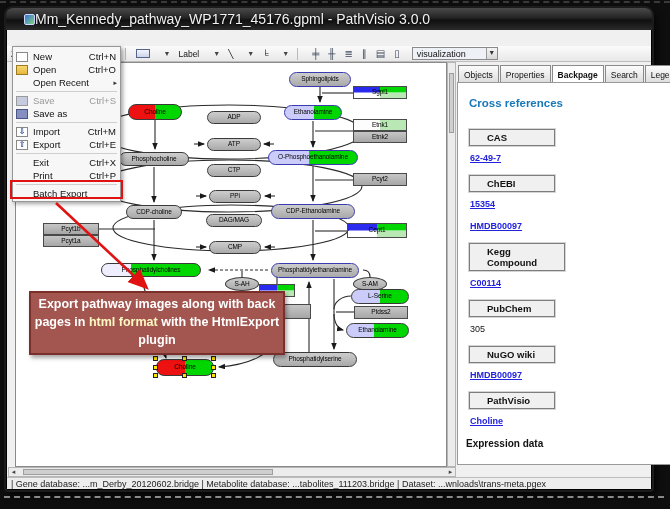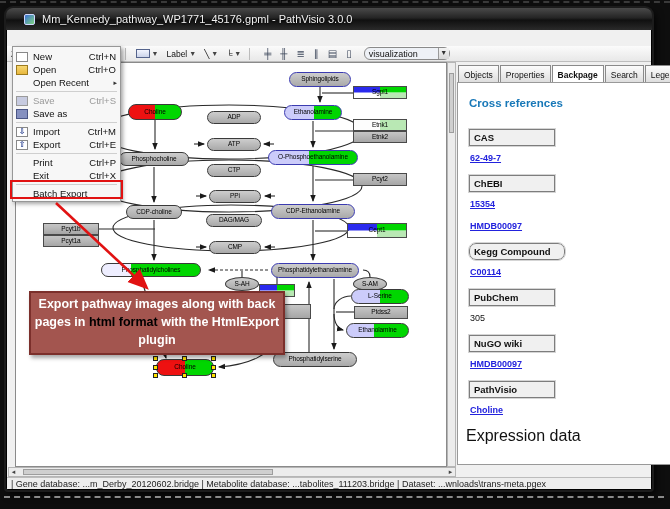--- a/index.html
+++ b/index.html
@@ -9,35 +9,35 @@
   .top-dash{position:absolute;left:0;top:1px;width:670px;border-top:2px dashed #3a3a3a;}
   .bottom-dash{position:absolute;left:4px;top:496px;width:660px;border-top:2px dashed #8a8a8a;}
 
   
   .win-bg{position:absolute;left:6px;top:8px;width:646px;height:482px;background:#f0f0f0;
           border:1px solid #000;border-radius:7px 7px 2px 2px;box-shadow:0 0 0 2px #1c1c1c,3px 4px 8px #000;}
   .title-bar{position:absolute;left:6px;top:8px;width:646px;height:22px;border-radius:7px 7px 0 0;
              background:linear-gradient(#4a4a4a,#242424 45%,#101010 55%,#2a2a2a);display:flex;align-items:center;}
   .app-icon{width:11px;height:11px;margin-left:18px;border-radius:2px;
             background:linear-gradient(135deg,#3b6fd4,#7fd47f);border:1px solid #cfd8ff;}
-  .title-text{color:#f2f2f2;font-size:11px;margin-left:7px;text-shadow:0 1px 2px #000;white-space:nowrap;}
+  .title-text{color:#f2f2f2;font-size:14px;text-shadow:0 1px 2px #000;white-space:nowrap;}
   .menu-bar{position:absolute;left:7px;top:30px;width:644px;height:16px;background:linear-gradient(#fdfdfd,#ececec);
             border-bottom:1px solid #c9c9c9;display:flex;align-items:center;font-size:9.5px;}
   .menu-item{padding:1px 7px;margin-left:2px;}
   .menu-item.open{background:#e3e8f3;border:1px solid #9aa5c0;padding:0 6px;}
   .toolbar{position:absolute;left:7px;top:46px;width:644px;height:16px;background:linear-gradient(#fbfbfb,#e8e8e8);
            border-bottom:1px solid #bdbdbd;display:flex;align-items:center;font-size:9px;}
   .tb-label{margin-left:4px;color:#222;}
   .combo{display:flex;align-items:center;background:#fff;border:1px solid #8a8a8a;height:13px;margin-left:3px;}
   .combo .val{padding:0 4px;min-width:52px;font-size:9px;}
   .combo .arrow{width:11px;height:11px;background:linear-gradient(#f4f4f4,#d8d8d8);border-left:1px solid #9a9a9a;
                 text-align:center;line-height:10px;font-size:7px;color:#333;}
   .combo.gray{background:#eef1f6;}
   .tb-sep{width:1px;height:12px;background:#bbb;margin:0 5px;}
-  .tb-btn{display:flex;align-items:center;height:14px;padding:0 2px;margin-left:2px;border:1px solid transparent;}
+  .tb-btn{display:flex;align-items:center;height:14px;padding:0 2px;margin-left:2px;border:1px solid transparent;gap:12px;}
   .tb-btn .dd{font-size:7px;color:#444;margin-left:2px;}
   .gene-glyph{display:inline-block;width:14px;height:9px;border:1px solid #55648c;background:linear-gradient(#f2f5ff,#ccd4ea);}
   .tb-ico{font-size:10px;color:#3c465a;margin-left:9px;}
 
   
   .canvas{position:absolute;left:15px;top:62px;width:432px;height:405px;background:#fff;border:1px solid #8a8a8a;overflow:hidden;}
   .canvas svg{position:absolute;left:0;top:0;z-index:1;}
   .node{position:absolute;display:flex;align-items:center;justify-content:center;font-size:6.5px;line-height:1;
         color:#000;white-space:nowrap;overflow:hidden;z-index:3;letter-spacing:-0.1px;}
   .pill{border-radius:8px;background:linear-gradient(#cdcdcd,#a9a9a9);border:1.4px solid #3a3a3a;}
@@ -45,45 +45,45 @@
   .gene{background:linear-gradient(#c6c6c6,#a6a6a6);border:1.2px solid #4a4a4a;}
   .pill-split{border-radius:8px;border:1.4px solid #3a3a3a;}
   .gene-expr{border:1.2px solid #4a4a4a;
      background:linear-gradient(to right,#2a2aee 0 50%,#00d600 50% 100%) top/100% 50% no-repeat,
                 linear-gradient(to right,#ffffff 0 50%,#b9e8b4 50% 100%) bottom/100% 50% no-repeat;}
   .gene-half{border:1.2px solid #4a4a4a;background:linear-gradient(to right,#fdfdfd 0 50%,#b9e8b4 50% 100%);}
   .handle{position:absolute;width:5px;height:5px;background:#ffe400;border:1px solid #222;z-index:7;}
   .annotation{position:absolute;left:13px;top:228px;width:256px;padding:3px 2px 4px;z-index:30;text-align:center;
       background:#a3554f;border:2px solid #7b2f2b;box-shadow:2px 3px 4px rgba(0,0,0,.35);
       color:#fff;font-weight:bold;font-size:12.5px;line-height:1.42;}
-  .annotation .hl{color:#000000;}
+  .annotation .hl{color:#fef9c3;}
 
   
   .vscroll{position:absolute;left:447px;top:62px;width:9px;height:405px;background:#ececec;border:1px solid #b5b5b5;}
   .vthumb{position:absolute;left:1px;top:10px;width:5px;height:60px;background:#cfcfcf;border:1px solid #9d9d9d;}
   .hscroll{position:absolute;left:8px;top:467px;width:448px;height:10px;background:#ececec;border:1px solid #b5b5b5;
            display:flex;align-items:center;justify-content:space-between;font-size:7px;color:#444;}
   .hthumb{position:absolute;left:14px;top:1px;width:250px;height:6px;background:#cfcfcf;border:1px solid #9d9d9d;}
   .sb-arrow{width:9px;text-align:center;}
 
   
   .side-panel{position:absolute;left:456px;top:64px;width:190px;height:403px;background:#f0f0f0;}
   .tabs{position:absolute;left:2px;top:2px;display:flex;align-items:flex-end;height:16px;}
   .tab{border:1px solid #8a8a8a;border-bottom:none;background:linear-gradient(#fcfcfc,#dedede);
        padding:4px 5px 2px;font-size:8.5px;margin-right:1px;white-space:nowrap;}
   .tab.active{background:#fff;padding-top:4px;font-weight:bold;position:relative;z-index:2;}
   .panel-content{position:absolute;left:1px;top:18px;width:224px;height:383px;background:#fff;border:1px solid #999;
                  padding:14px 10px 0 11px;overflow:hidden;}
   .xref-heading{color:#1878b8;font-weight:bold;font-size:11.5px;margin-bottom:20px;}
   .xref-section{margin-bottom:9px;}
-  .xref-box{background:#f0f0f0;border:1px solid #7d7d7d;outline:1px solid #d5d5d5;padding:2px 4px;
+  .xref-box{background:#f0f0f0;border:1px solid #7d7d7d;outline:1px solid #d5d5d5;padding:2px 17px;
             font-weight:bold;font-size:9.5px;margin-bottom:7px;}
   .xref-val{display:block;font-size:9px;margin:0 0 12px 1px;}
   .xref-val.link{color:#2222dd;text-decoration:underline;font-weight:bold;}
-  .panel-footer{font-weight:normal;font-size:16px;margin:4px 0 16px -3px;}
+  .panel-footer{font-weight:bold;font-size:10px;margin:4px 0 16px -3px;}
 
   
   .status-bar{position:absolute;left:7px;top:477px;width:644px;height:12px;background:#ededed;border-top:1px solid #bcbcbc;
               font-size:9px;color:#222;display:flex;align-items:center;padding-left:4px;white-space:nowrap;overflow:hidden;}
 
   
   .file-menu{position:absolute;left:12px;top:46px;width:109px;height:156px;background:#f7f7f7;border:1px solid #979797;
              box-shadow:2px 2px 4px rgba(0,0,0,.35);z-index:40;font-size:9.5px;padding-top:3px;}
   .fm-row{display:flex;align-items:center;height:13px;padding:0 4px 0 3px;position:relative;}
   .fm-row.disabled{color:#9a9a9a;}
@@ -143,21 +143,21 @@
       </span>
     <span class="tb-sep"></span>
     <span id="tb-actions" style="display:flex;align-items:center;">
         <span class="tb-ico">╪</span>
         <span class="tb-ico">╫</span>
         <span class="tb-ico">≣</span>
         <span class="tb-ico">∥</span>
         <span class="tb-ico">▤</span>
         <span class="tb-ico">▯</span>
       </span>
-    <span class="combo gray" style="margin-left:12px;width:86px;background:#eef1f6;border-radius:6px;">
+    <span class="combo gray" style="margin-left:12px;width:86px;background:#eef1f6;">
       <span class="val">visualization</span>
       <span class="arrow" style="margin-left:auto;">▼</span>
     </span>
   </div>
 
   <div class="canvas">
     <svg width="432" height="405" viewBox="0 0 432 405">
       <defs>
         <marker id="arr" markerWidth="7" markerHeight="6" refX="5.5" refY="2.5" orient="auto">
           <path d="M0,0 L6.5,2.5 L0,5 z" fill="#1a1a1a"></path>
@@ -269,21 +269,21 @@
             <span class="xref-val link">62-49-7</span>
           </div>
           <div class="xref-section">
             <div class="xref-box" style="width: 86px;">ChEBI</div>
             <span class="xref-val link">15354</span>
           </div>
           <div class="xref-section">
             <span class="xref-val link">HMDB00097</span>
           </div>
           <div class="xref-section">
-            <div class="xref-box" style="width: 96px; border-radius: 7px;">Kegg Compound</div>
+            <div class="xref-box" style="width: 96px;">Kegg Compound</div>
             <span class="xref-val link">C00114</span>
           </div>
           <div class="xref-section">
             <div class="xref-box" style="width: 86px;">PubChem</div>
             <span class="xref-val">305</span>
           </div>
           <div class="xref-section">
             <div class="xref-box" style="width: 86px;">NuGO wiki</div>
             <span class="xref-val link">HMDB00097</span>
           </div>
@@ -335,27 +335,27 @@
         <span class="fm-short">Ctrl+M</span>
       </div>
       <div class="fm-row">
         <span class="fm-icon export-icon">⇧</span>
         <span class="fm-label">Export</span>
         <span class="fm-short">Ctrl+E</span>
       </div>
       <div class="menu-sep"></div>
       <div class="fm-row">
         <span class="fm-icon blank-icon"></span>
+        <span class="fm-label">Exit</span>
+        <span class="fm-short">Ctrl+X</span>
+      </div>
+      <div class="fm-row">
+        <span class="fm-icon blank-icon"></span>
         <span class="fm-label">Print</span>
         <span class="fm-short">Ctrl+P</span>
-      </div>
-      <div class="fm-row">
-        <span class="fm-icon blank-icon"></span>
-        <span class="fm-label">Exit</span>
-        <span class="fm-short">Ctrl+X</span>
       </div>
       <div class="menu-sep"></div>
       <div class="fm-row">
         <span class="fm-icon blank-icon"></span>
         <span class="fm-label">Batch Export</span>
         <span class="fm-short"></span>
       </div>
     </div>
   <div class="red-box"></div>
 

